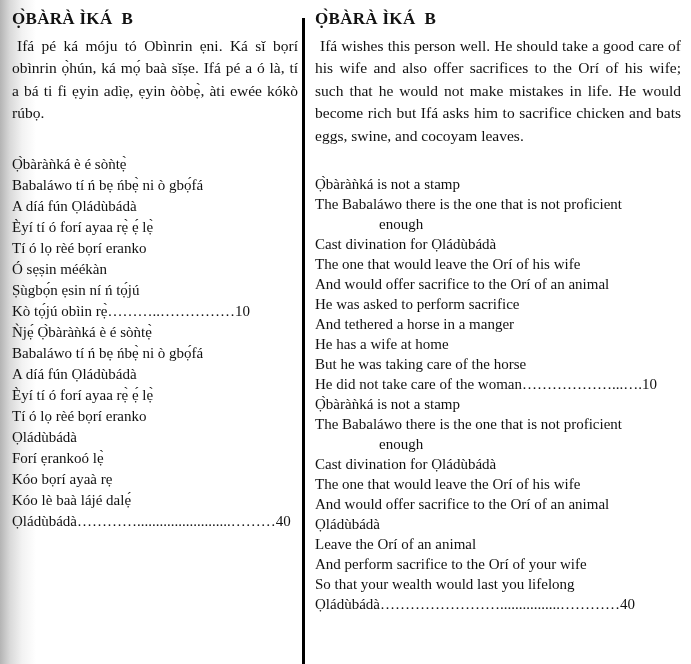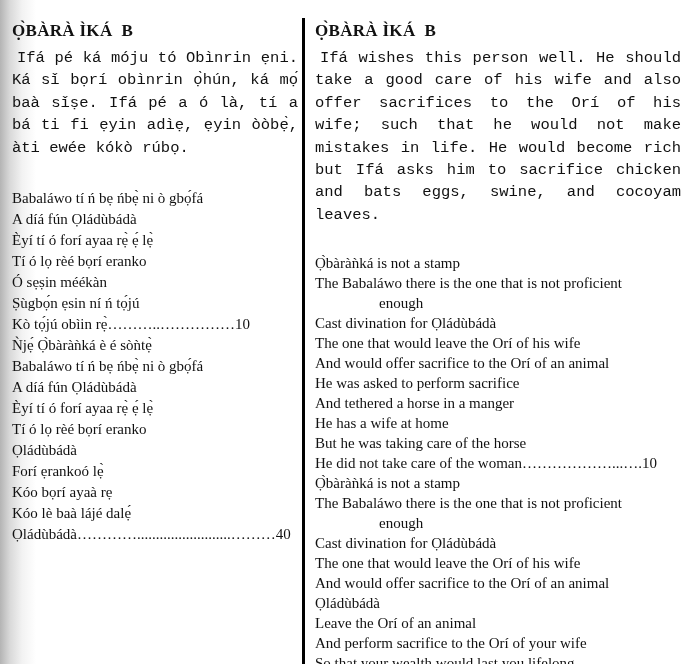--- a/index.html
+++ b/index.html
@@ -14,50 +14,51 @@
   .page { position: absolute; inset: 0; background: #ffffff; }
   .edge-shadow {
     position: absolute; left: 0; top: 0; bottom: 0; width: 40px;
     background: linear-gradient(to right, #b4b4b4 0px, #d9d9d9 10px, #f2f2f2 22px, #ffffff 36px);
     pointer-events: none;
   }
   .divider {
     position: absolute; left: 302px; top: 18px; bottom: 0; width: 3px;
     background: #000000;
   }
-  .col { position: absolute; top: 22px; }
+  .col { position: absolute; top: 10px; }
   .col.left  { left: 12px;  width: 286px; }
   .col.right { left: 315px; width: 366px; }
   h1.heading {
     margin: 0; font-size: 17px; font-weight: bold; line-height: 18px;
     letter-spacing: 0.3px; white-space: pre;
   }
   p.intro {
     margin: 7px 0 0 0;
     font-size: 15.5px; line-height: 22.4px;
-    text-align: justify; text-indent: 5px; font-family: Liberation Mono, monospace;
+    text-align: justify; text-indent: 5px;
   }
   .verse { font-size: 15px; }
   .col.left  .verse { margin-top: 29px; }
   .col.right .verse { margin-top: 27px; }
   .col.left  .vline { line-height: 21px; white-space: nowrap; }
   .col.right .vline { line-height: 20px; white-space: nowrap; }
   .vline.indent { padding-left: 64px; }
 </style>
 </head>
 <body>
 
 <div class="page">
   <div class="edge-shadow"></div>
   <div class="divider"></div>
 
   <div class="col left">
     <h1 class="heading">Ọ̀BÀRÀ ÌKÁ  B</h1>
     <p class="intro">Ifá pé ká móju tó Obìnrin ẹni. Ká sǐ bọrí obìnrin ọ̀hún, ká mọ́ baà sǐṣe. Ifá pé a ó là, tí a bá ti fi ẹyin adìẹ, ẹyin òòbẹ̀, àti ewée kókò rúbọ.</p>
     <div class="verse">
+      <div class="vline">Ọ̀bàràǹká è é sòǹtẹ̀</div>
       <div class="vline">Babaláwo tí ń bẹ ńbẹ̀ ni ò gbọ́fá</div>
       <div class="vline">A díá fún Ọládùbádà</div>
       <div class="vline">Èyí tí ó forí ayaa rẹ̀ ẹ́ lẹ̀</div>
       <div class="vline">Tí ó lọ rèé bọrí eranko</div>
       <div class="vline">Ó sẹṣin méékàn</div>
       <div class="vline">Ṣùgbọ́n ẹsin ní ń tọ́jú</div>
       <div class="vline">Kò tọ́jú obìin rẹ̀………..……………10</div>
       <div class="vline">Ǹjẹ́ Ọ̀bàràǹká è é sòǹtẹ̀</div>
       <div class="vline">Babaláwo tí ń bẹ ńbẹ̀ ni ò gbọ́fá</div>
       <div class="vline">A díá fún Ọládùbádà</div>

